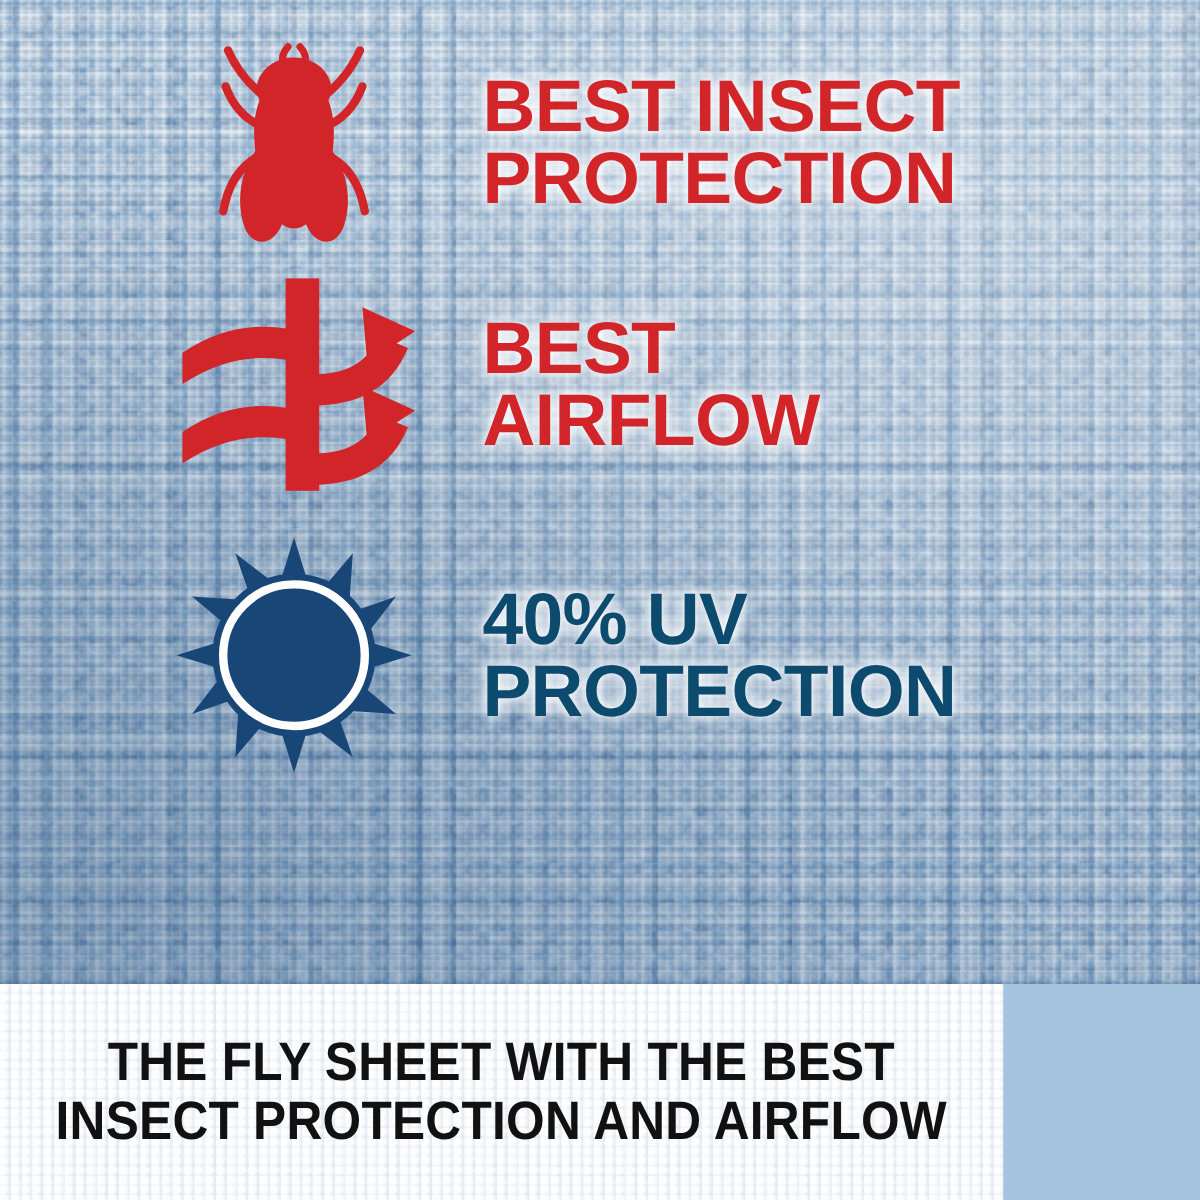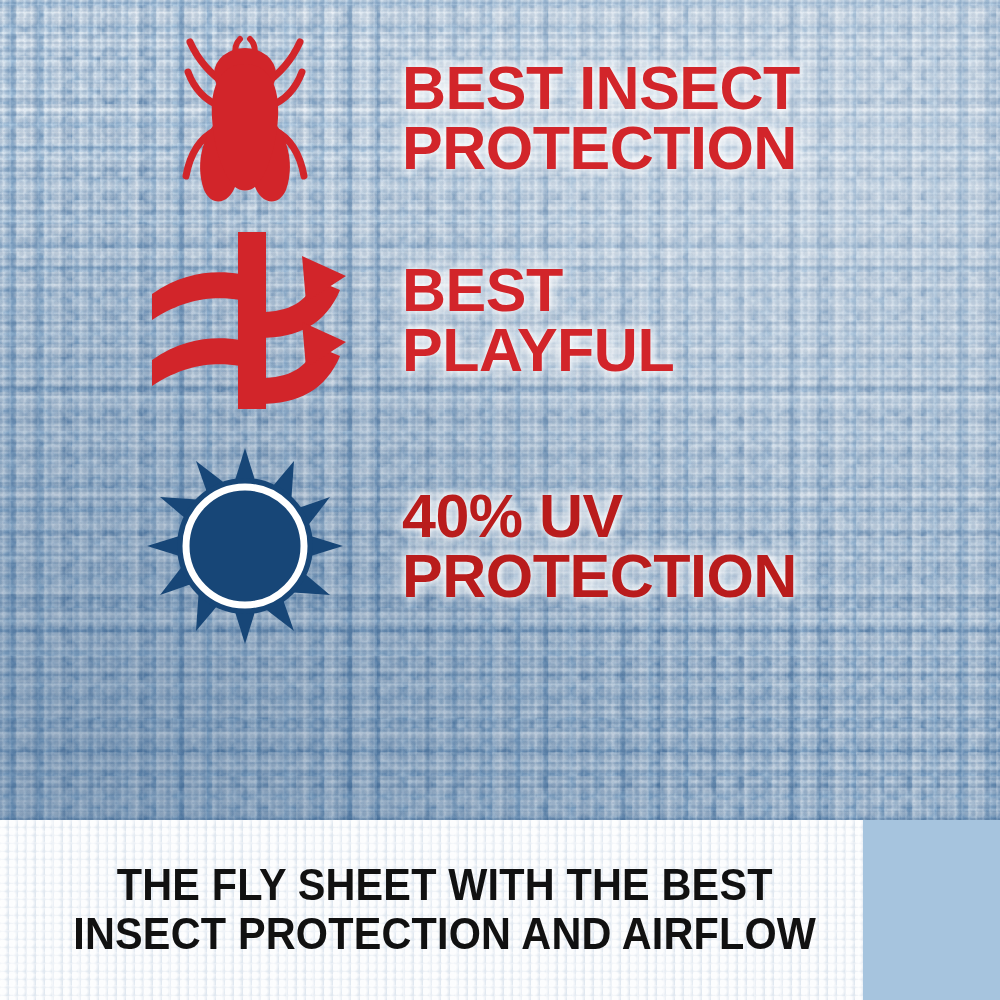--- a/index.html
+++ b/index.html
@@ -121,21 +121,21 @@
     white-space: pre-line;
   }
   .feat-red {
     color: #d2252a;
     text-shadow:
       0 0 7px rgba(255,255,255,0.95),
       0 0 14px rgba(255,255,255,0.85),
       0 0 22px rgba(255,255,255,0.6);
   }
   .feat-navy {
-    color: #b91c1c;
+    color: #0c4a6e;
     text-shadow:
       0 0 7px rgba(255,255,255,0.95),
       0 0 14px rgba(255,255,255,0.85),
       0 0 22px rgba(255,255,255,0.6);
   }
 
   .icon-svg { display: block; }
 
   
   .caption-bar {
@@ -145,21 +145,20 @@
     width: 836px;
     height: 180px;
     background: #eef2f7;
     background-image:
       radial-gradient(circle at 30% 40%, rgba(255,255,255,0.9) 0 40%, rgba(255,255,255,0) 75%),
       radial-gradient(circle at 70% 70%, rgba(214,224,235,0.55) 0 35%, rgba(214,224,235,0) 72%);
     background-size: 9px 8px, 13px 11px;
     display: flex;
     align-items: center;
     justify-content: center;
-    padding-left: 27px;
   }
   .caption-text {
     margin: 0;
     text-align: center;
     color: #111111;
     font-family: "Liberation Sans Narrow", "Liberation Sans", sans-serif;
     font-weight: 700;
     font-size: 45px;
     line-height: 1.08;
     letter-spacing: 0.2px;
@@ -227,21 +226,21 @@
             <path d="M162 28 L 206 48 L 166 74 Z" fill="#d2252a"></path>
           </g>
           <g>
             <path d="M120 150 C 150 150, 166 140, 176 118 L 200 128 C 186 162, 158 176, 120 176 Z" fill="#d2252a"></path>
             <path d="M162 94 L 206 114 L 166 140 Z" fill="#d2252a"></path>
           </g>
         </svg>
       </div>
       <div class="text-cell">
         <p class="feat-text feat-red">BEST
-PLAYFUL</p>
+AIRFLOW</p>
       </div>
     </div>
 
     <div class="row row-3">
       <div class="icon-cell">
         <svg class="icon-svg" width="200" height="200" viewBox="0 0 200 200" aria-hidden="true">
           <g fill="#174677">
             <polygon points="100,2 113,44 87,44"></polygon>
             <polygon points="149,15 146,59 122,47"></polygon>
             <polygon points="185,51 158,86 142,66"></polygon>

